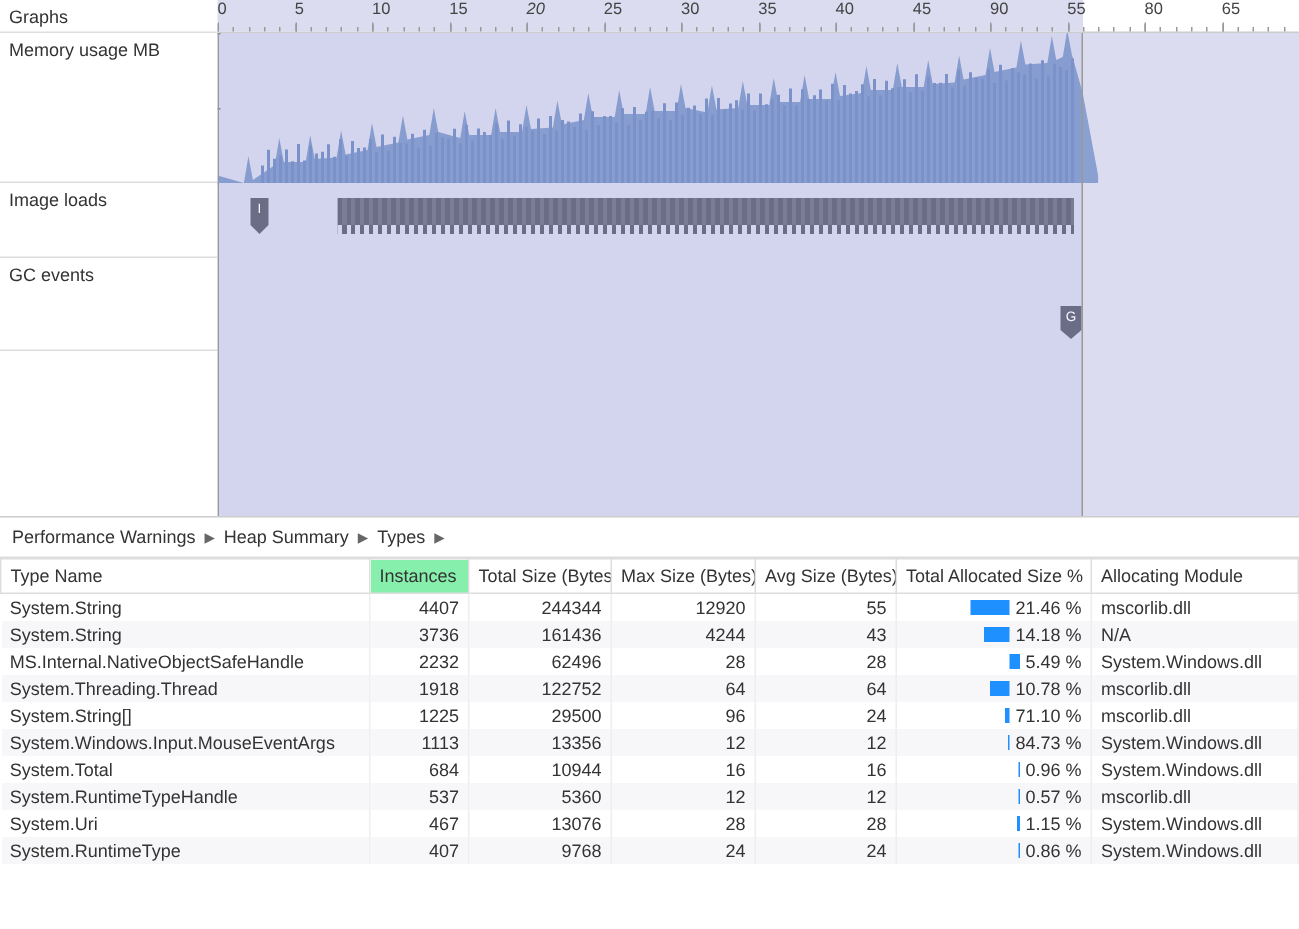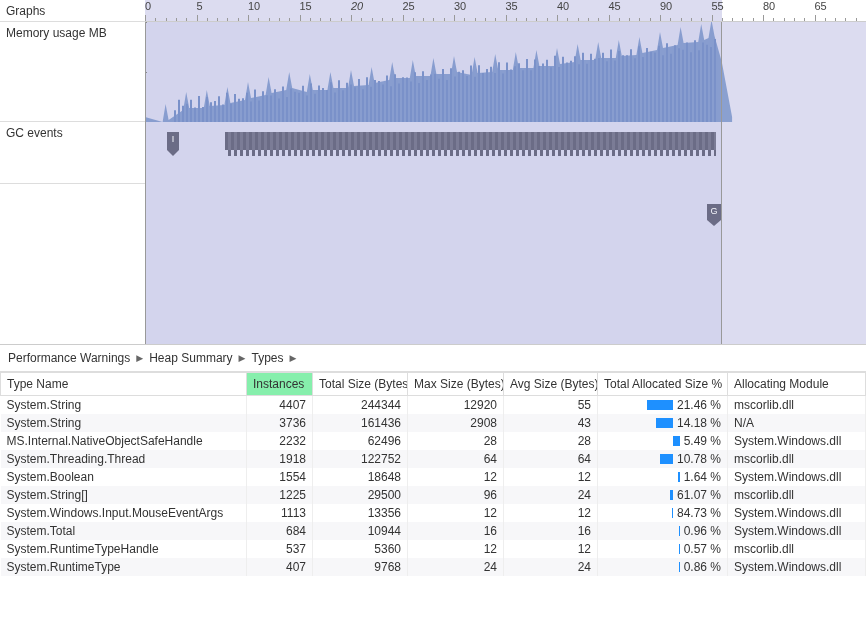--- a/index.html
+++ b/index.html
@@ -42,20 +42,21 @@
 </style>
 </head>
 <body>
 
 <div class="top-panel">
   <div class="label-col">
     <div class="label-row graphs">Graphs</div>
     <div class="label-row memory">
       <span>Memory usage MB</span>
     </div>
+    <div class="label-row image-loads">Image loads</div>
     <div class="label-row gc-events">GC events</div>
     <div class="label-row empty"></div>
   </div>
   <div class="chart-col">
     <div class="ruler" id="ruler">
         <div class="ruler-sel" style="left: 0px; width: 576.8px;"></div>
         <div class="ruler-tick" style="left: 0px;">0</div>
         <div style="position: absolute; left: 0px; bottom: 0px; width: 1px; height: 5px; background: rgb(136, 136, 136);"></div>
         <div class="ruler-tick" style="left: 51.5px;">5</div>
         <div style="position: absolute; left: 51.5px; bottom: 0px; width: 1px; height: 5px; background: rgb(136, 136, 136);"></div>
@@ -217,21 +218,21 @@
             <div class="pct-bar" style="width:25.752px"></div>
             <span>21.46 %</span>
           </div>
         </td>
         <td>mscorlib.dll</td>
       </tr>
       <tr>
         <td>System.String</td>
         <td class="num">3736</td>
         <td class="num">161436</td>
-        <td class="num">2908</td>
+        <td class="num">4244</td>
         <td class="num">43</td>
         <td class="num">
           <div class="pct-cell">
             <div class="pct-bar" style="width:17.016px"></div>
             <span>14.18 %</span>
           </div>
         </td>
         <td>N/A</td>
       </tr>
       <tr>
@@ -256,43 +257,29 @@
         <td class="num">64</td>
         <td class="num">
           <div class="pct-cell">
             <div class="pct-bar" style="width:12.935999999999998px"></div>
             <span>10.78 %</span>
           </div>
         </td>
         <td>mscorlib.dll</td>
       </tr>
       <tr>
-        <td>System.Boolean</td>
-        <td class="num">1554</td>
-        <td class="num">18648</td>
-        <td class="num">12</td>
-        <td class="num">12</td>
-        <td class="num">
-          <div class="pct-cell">
-            <div class="pct-bar" style="width:1.9679999999999997px"></div>
-            <span>1.64 %</span>
-          </div>
-        </td>
-        <td>System.Windows.dll</td>
-      </tr>
-      <tr>
         <td>System.String[]</td>
         <td class="num">1225</td>
         <td class="num">29500</td>
         <td class="num">96</td>
         <td class="num">24</td>
         <td class="num">
           <div class="pct-cell">
             <div class="pct-bar" style="width:3.1079999999999997px"></div>
-            <span>61.07 %</span>
+            <span>71.10 %</span>
           </div>
         </td>
         <td>mscorlib.dll</td>
       </tr>
       <tr>
         <td>System.Windows.Input.MouseEventArgs</td>
         <td class="num">1113</td>
         <td class="num">13356</td>
         <td class="num">12</td>
         <td class="num">12</td>
@@ -326,20 +313,34 @@
         <td class="num">12</td>
         <td class="num">
           <div class="pct-cell">
             <div class="pct-bar" style="width:0.6839999999999999px"></div>
             <span>0.57 %</span>
           </div>
         </td>
         <td>mscorlib.dll</td>
       </tr>
       <tr>
+        <td>System.Uri</td>
+        <td class="num">467</td>
+        <td class="num">13076</td>
+        <td class="num">28</td>
+        <td class="num">28</td>
+        <td class="num">
+          <div class="pct-cell">
+            <div class="pct-bar" style="width:1.38px"></div>
+            <span>1.15 %</span>
+          </div>
+        </td>
+        <td>System.Windows.dll</td>
+      </tr>
+      <tr>
         <td>System.RuntimeType</td>
         <td class="num">407</td>
         <td class="num">9768</td>
         <td class="num">24</td>
         <td class="num">24</td>
         <td class="num">
           <div class="pct-cell">
             <div class="pct-bar" style="width:1.032px"></div>
             <span>0.86 %</span>
           </div>

